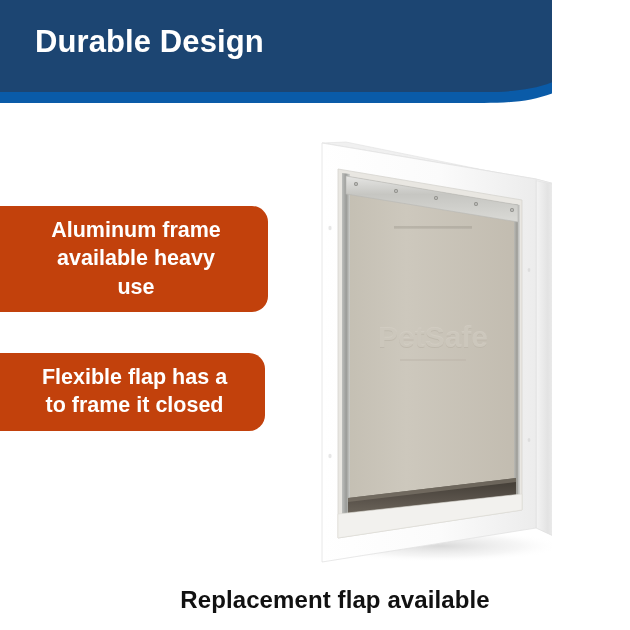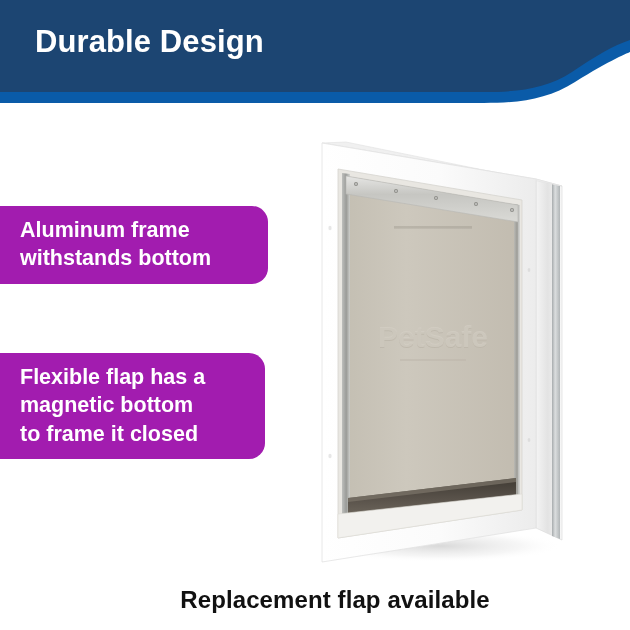--- a/index.html
+++ b/index.html
@@ -6,21 +6,21 @@
   html, body {
     margin: 0;
     padding: 0;
     background: #ffffff;
   }
   body {
     font-family: "Liberation Sans", sans-serif;
   }
   #page {
     position: relative;
-    width: 630px;
+    width: 552px;
     height: 630px;
     background: #ffffff;
     overflow: hidden;
   }
 
   
   .banner-wrap {
     position: absolute;
     left: 0;
     top: 0;
@@ -43,29 +43,30 @@
     color: #ffffff;
     letter-spacing: 0.1px;
     white-space: nowrap;
     z-index: 4;
   }
 
   
   .callout {
     position: absolute;
     left: 0;
-    background: #a21caf;
+    background: #c2410c;
     border-top-right-radius: 16px;
     border-bottom-right-radius: 16px;
     color: #ffffff;
     font-size: 21.5px;
     font-weight: bold;
     line-height: 1.32;
     padding: 10px 16px 11px 20px;
     box-sizing: border-box;
+    text-align: center;
   }
   .callout-1 { top: 206px; width: 268px; }
   .callout-2 { top: 353px; width: 265px; }
   .callout-line { display: block; white-space: nowrap; }
 
   
   .caption {
     position: absolute;
     left: 0;
     top: 586px;
@@ -200,24 +201,24 @@
         <ellipse cx="40" cy="118" rx="1.6" ry="2.2" fill="#b9b9b9"></ellipse>
         <ellipse cx="40" cy="346" rx="1.6" ry="2.2" fill="#b9b9b9"></ellipse>
         <ellipse cx="239" cy="160" rx="1.4" ry="2.0" fill="#c2c2c2"></ellipse>
         <ellipse cx="239" cy="330" rx="1.4" ry="2.0" fill="#c2c2c2"></ellipse>
       </g>
     </svg>
   </div>
 
   <div class="callout callout-1">
     <span class="callout-line">Aluminum frame</span>
-    <span class="callout-line">withstands bottom</span>
+    <span class="callout-line">available heavy</span>
+    <span class="callout-line">use</span>
   </div>
 
   <div class="callout callout-2">
     <span class="callout-line">Flexible flap has a</span>
-    <span class="callout-line">magnetic bottom</span>
     <span class="callout-line">to frame it closed</span>
   </div>
 
   <div class="caption">Replacement flap available</div>
 
 </div>
 
 </body></html>

